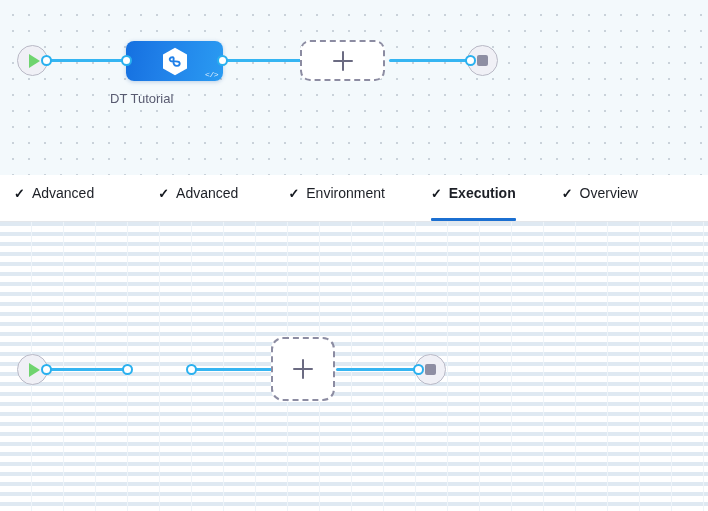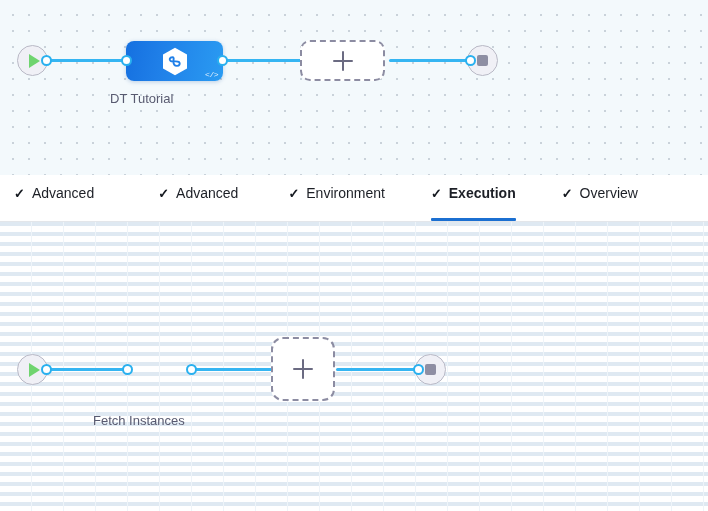--- a/index.html
+++ b/index.html
@@ -297,21 +297,20 @@
     <div class="edge" style="left:190px; top:146px; width:82px;"></div>
     <div class="edge" style="left:336px; top:146px; width:86px;"></div>
 
     <div class="terminal" style="left:17px; top:132px;">
       <div class="play-tri"></div>
     </div>
     <div class="dot" style="left:41px; top:142px;"></div>
 
     <div class="dot" style="left:122px; top:142px;"></div>
     <div class="dot" style="left:186px; top:142px;"></div>
-    <div class="node-label" style="left:93px; top:191px; width:130px;">Fetch Instances</div>
 
     <div class="add-node add-step-node" style="left:271px; top:115px;">
       <span class="plus"></span>
     </div>
 
     <div class="terminal" style="left:415px; top:132px;">
       <div class="stop-sq"></div>
     </div>
     <div class="dot" style="left:413px; top:142px;"></div>
   </div>

